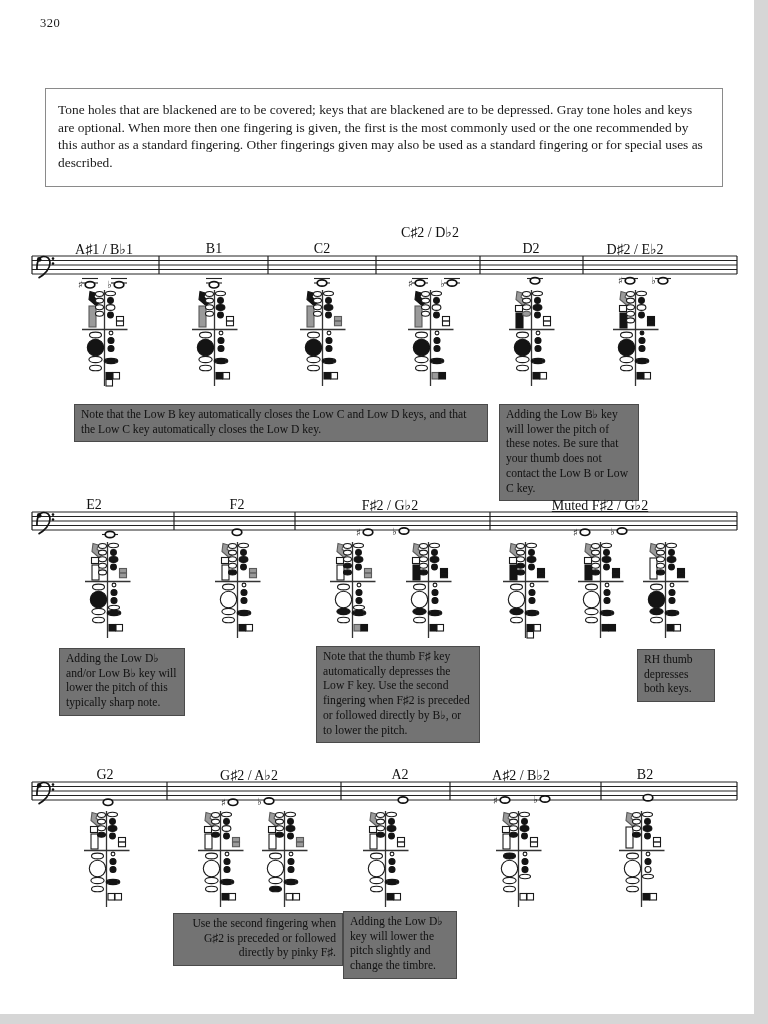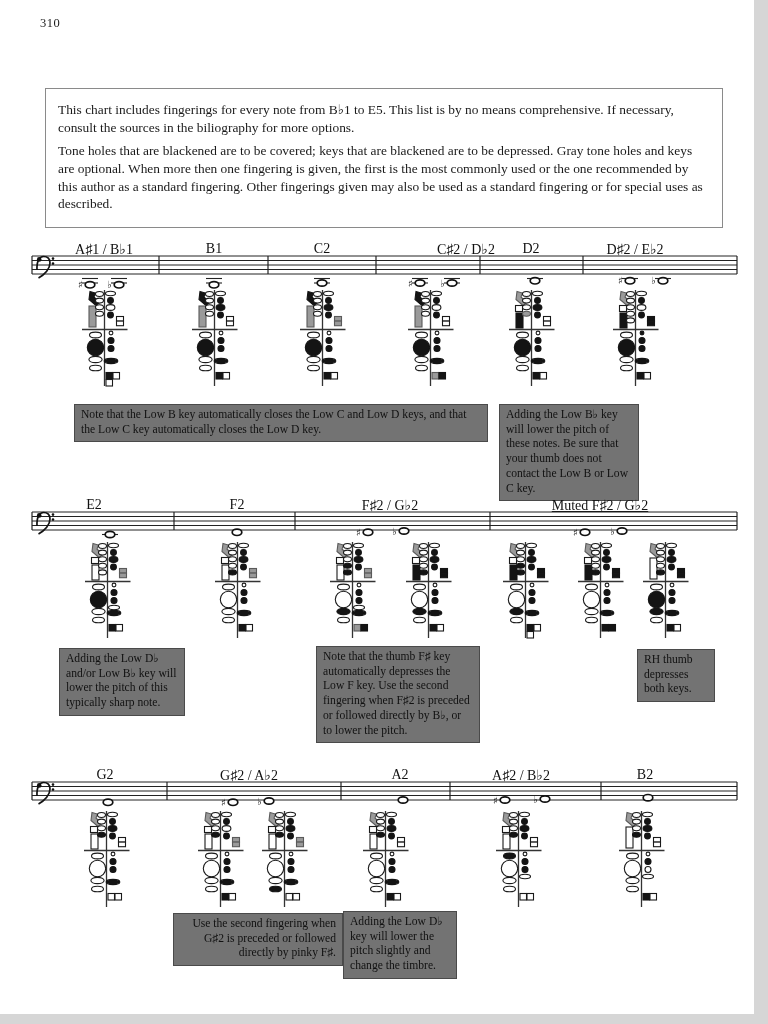--- a/index.html
+++ b/index.html
@@ -16,30 +16,29 @@
   .staff-svg,.diagram-svg{position:absolute;}
   .annotation{position:absolute;border:1.3px solid #4a4a4a;background:#737373;
               padding:3px 6px 4px 6px;font-size:11.6px;line-height:1.27;color:#111;}
   .edge-right{position:absolute;right:0;top:0;width:14px;height:100%;background:#d6d6d6;}
   .edge-bottom{position:absolute;left:0;bottom:0;width:100%;height:10px;background:#d6d6d6;}
 </style>
 </head>
 <body>
 
 <div class="page">
-  <div class="page-number">310</div>
+  <div class="page-number">320</div>
   <div class="intro-box">
-    <p>This chart includes fingerings for every note from B♭1 to E5. This list is by no means comprehensive. If necessary, consult the sources in the biliography for more options.</p>
     <p>Tone holes that are blackened are to be covered; keys that are blackened are to be depressed. Gray tone holes and keys are optional. When more then one fingering is given, the first is the most commonly used or the one recommended by this author as a standard fingering. Other fingerings given may also be used as a standard fingering or for special uses as described.</p>
   </div>
   <div id="chart">
       <div class="note-label" style="left: 104px; top: 241px;">A♯1 / B♭1</div>
       <div class="note-label" style="left: 214px; top: 241px;">B1</div>
       <div class="note-label" style="left: 322px; top: 241px;">C2</div>
-      <div class="note-label" style="left: 430px; top: 241px; margin-left: 36px;">C♯2 / D♭2</div>
+      <div class="note-label" style="left: 430px; top: 224px;">C♯2 / D♭2</div>
       <div class="note-label" style="left: 531px; top: 241px;">D2</div>
       <div class="note-label" style="left: 635px; top: 241px;">D♯2 / E♭2</div>
       <svg class="staff-svg" width="768" height="44" style="left: 0px; top: 252px;">
         <line x1="32" y1="4" x2="737" y2="4" stroke="#222" stroke-width="1"></line>
         <line x1="32" y1="8.5" x2="737" y2="8.5" stroke="#222" stroke-width="1"></line>
         <line x1="32" y1="13" x2="737" y2="13" stroke="#222" stroke-width="1"></line>
         <line x1="32" y1="17.5" x2="737" y2="17.5" stroke="#222" stroke-width="1"></line>
         <line x1="32" y1="22" x2="737" y2="22" stroke="#222" stroke-width="1"></line>
         <line x1="32" y1="4" x2="32" y2="22" stroke="#222" stroke-width="1.2"></line>
         <line x1="159" y1="4" x2="159" y2="22" stroke="#222" stroke-width="1.2"></line>

